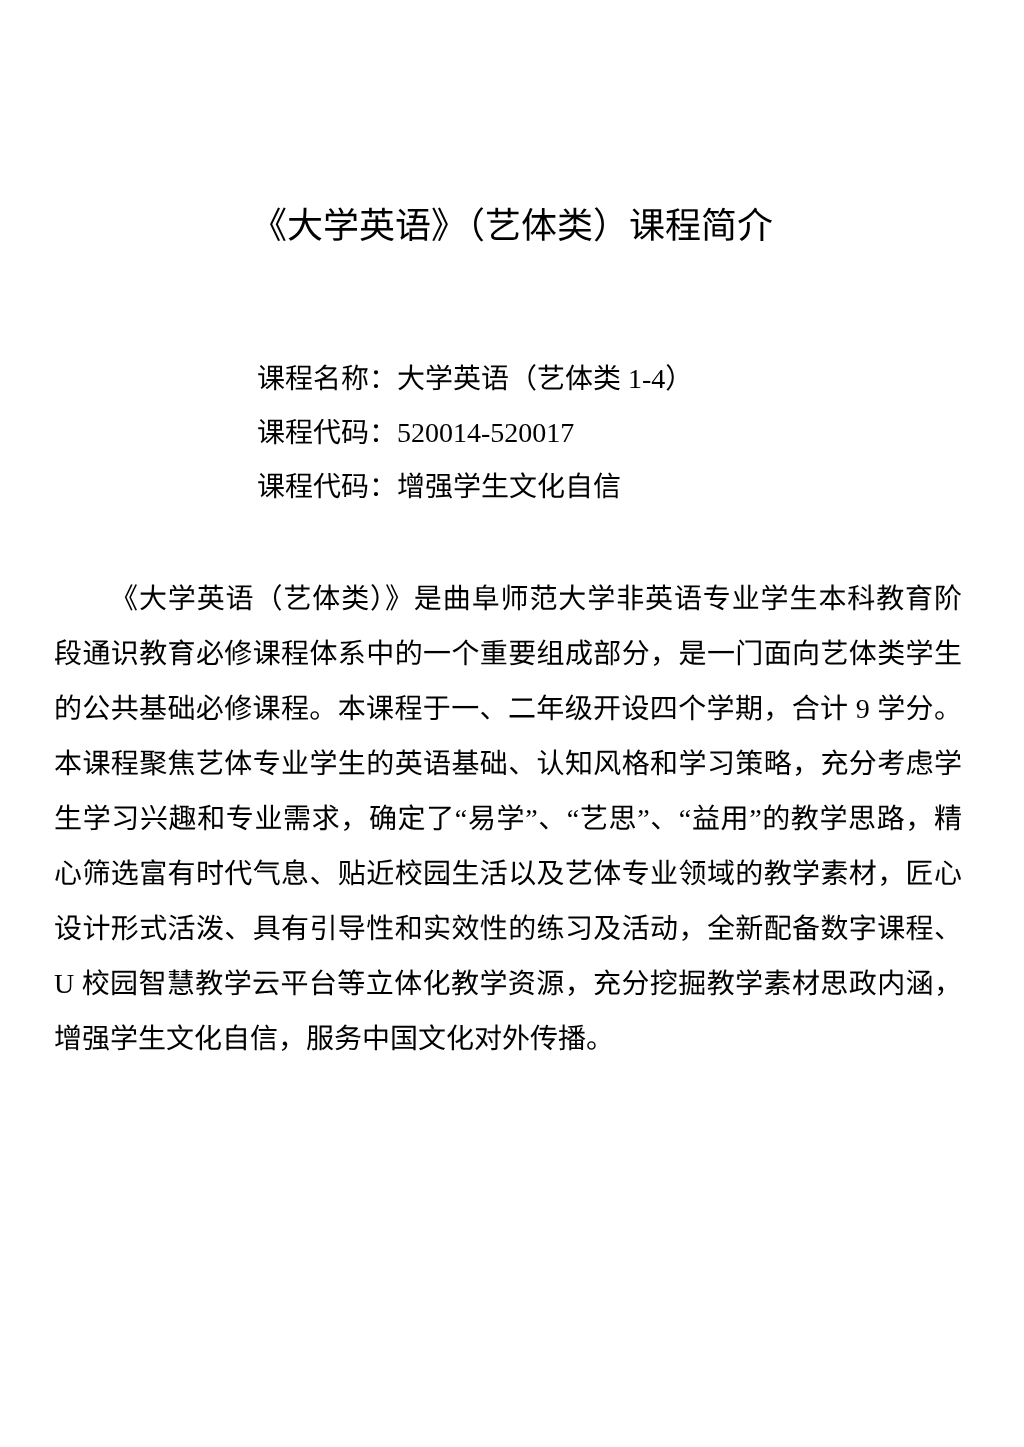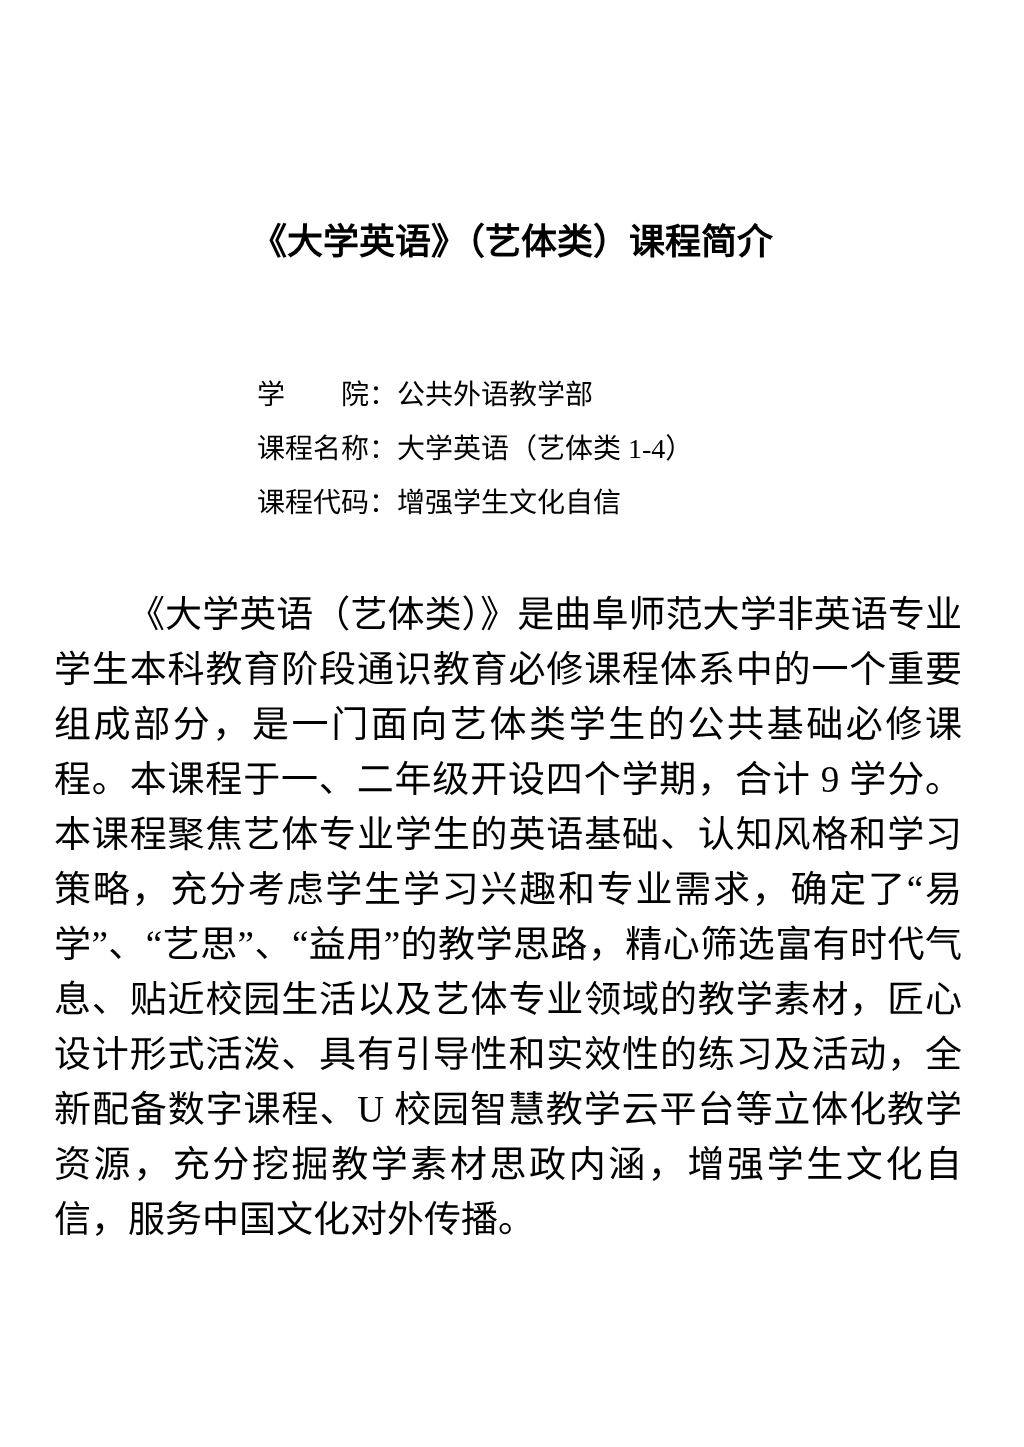--- a/index.html
+++ b/index.html
@@ -13,70 +13,70 @@
     height: 1447px;
     margin: 0 auto;
     background: #ffffff;
     color: #000000;
     font-family: "Liberation Serif", "DejaVu Serif", serif;
     overflow: hidden;
     box-sizing: border-box;
     padding-top: 202px;
   }
   .title {
-    margin: 16px;
+    margin: 0;
     text-align: center;
     font-size: 36px;
     line-height: 48px;
-    font-weight: 700;
+    font-weight: 400;
     letter-spacing: 0;
   }
   .info-list {
     margin-top: 102px;
     margin-left: 257px;
     font-size: 28px;
     line-height: 54px;
   }
   .info-row {
     white-space: nowrap;
   }
   .info-label {
     display: inline-block;
   }
   .info-value {
     display: inline-block;
   }
   .paragraph {
     margin: 57px 62px 0 54px;
-    font-size: 37px;
+    font-size: 28px;
     line-height: 55px;
     text-align: justify;
     text-justify: inter-ideograph;
     text-indent: 2em;
     word-break: normal;
   }
 </style>
 </head>
 <body>
 
 <div class="page">
 
   <h1 class="title">《大学英语》（艺体类）课程简介</h1>
 
   <div class="info-list">
 
-    <div class="info-row">
-      <span class="info-label">学　　院：</span><span class="info-value">公共外语教学部</span>
-    </div>
 
     <div class="info-row">
       <span class="info-label">课程名称：</span><span class="info-value">大学英语（艺体类 1-4）</span>
     </div>
 
 
+    <div class="info-row">
+      <span class="info-label">课程代码：</span><span class="info-value">520014-520017</span>
+    </div>
 
     <div class="info-row">
       <span class="info-label">课程代码：</span><span class="info-value">增强学生文化自信</span>
     </div>
 
   </div>
 
   <p class="paragraph">《大学英语（艺体类）》是曲阜师范大学非英语专业学生本科教育阶段通识教育必修课程体系中的一个重要组成部分，是一门面向艺体类学生的公共基础必修课程。本课程于一、二年级开设四个学期，合计 9 学分。本课程聚焦艺体专业学生的英语基础、认知风格和学习策略，充分考虑学生学习兴趣和专业需求，确定了“易学”、“艺思”、“益用”的教学思路，精心筛选富有时代气息、贴近校园生活以及艺体专业领域的教学素材，匠心设计形式活泼、具有引导性和实效性的练习及活动，全新配备数字课程、U 校园智慧教学云平台等立体化教学资源，充分挖掘教学素材思政内涵，增强学生文化自信，服务中国文化对外传播。</p>
 
 </div>

